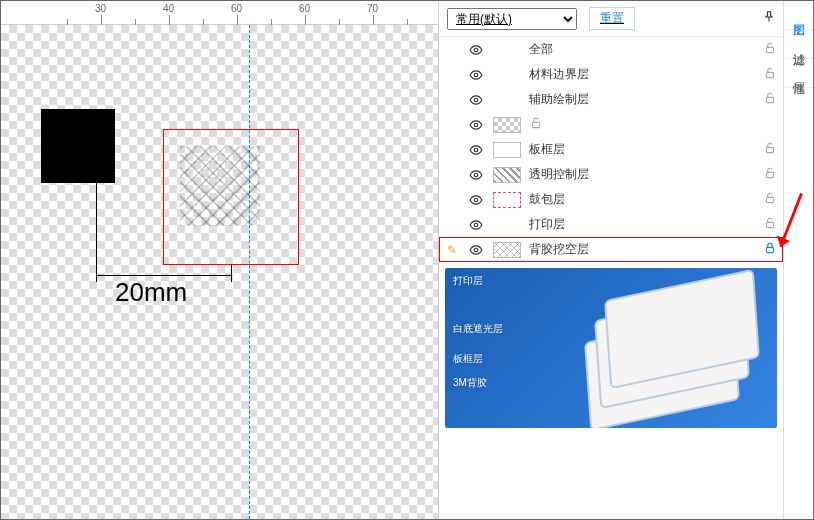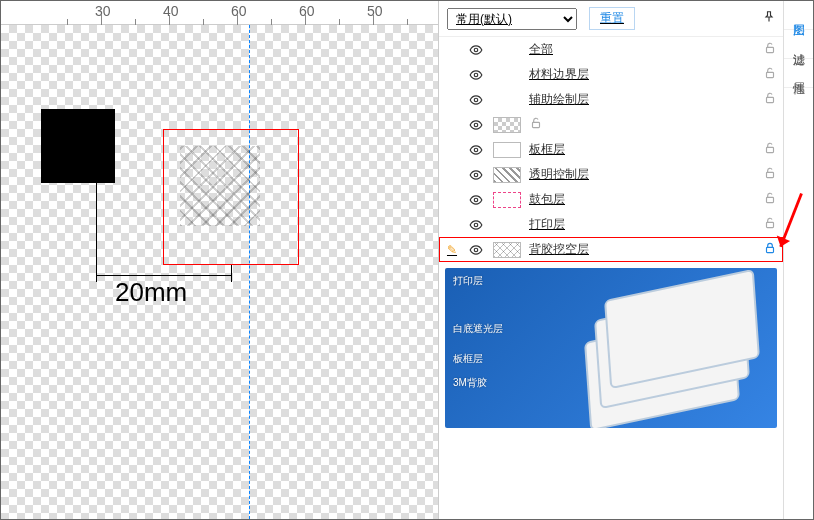--- a/index.html
+++ b/index.html
@@ -1,21 +1,21 @@
 <!DOCTYPE html>
 <html><head>
 <meta charset="utf-8">
 <style>
   * { box-sizing: border-box; margin: 0; padding: 0; font-family: "Microsoft YaHei", sans-serif; }
   html, body { width: 814px; height: 520px; overflow: hidden; background: #fff; }
 
   .app { display: flex; width: 100%; height: 100%; border: 1px solid #666; }
 
   .canvas-pane { flex: 0 0 438px; position: relative; border-right: 1px solid #ccc; }
-  .ruler-h { position: absolute; top: 0; left: 0; right: 0; height: 24px; background: #fff; border-bottom: 1px solid #ccc; font-size: 14px; color: #666; }
+  .ruler-h { position: absolute; top: 0; left: 0; right: 0; height: 24px; background: #fff; border-bottom: 1px solid #ccc; font-size: 10px; color: #666; }
   .ruler-h .tick { position: absolute; top: 0; }
   .ruler-h .tick span { position: absolute; top: 2px; left: -6px; }
   .ruler-h .tick::after { content: ""; position: absolute; left: 0; top: 14px; width: 1px; height: 10px; background: #888; }
   .ruler-h .tick.minor::after { top: 18px; height: 6px; }
 
   .canvas-stage {
     position: absolute; top: 24px; left: 0; right: 0; bottom: 0;
     background-image:
       linear-gradient(45deg, #ddd 25%, transparent 25%),
       linear-gradient(-45deg, #ddd 25%, transparent 25%),
@@ -47,21 +47,21 @@
   .right-main { flex: 1 1 auto; display: flex; flex-direction: column; }
   .right-tabs { flex: 0 0 30px; display: flex; flex-direction: column; border-left: 1px solid #ddd; }
   .right-tabs .vt { writing-mode: vertical-rl; text-orientation: upright; font-size: 12px; padding: 14px 6px; text-align: center; border-bottom: 1px solid #eee; cursor: pointer; color: #555; }
   .right-tabs .vt.active { color: #1e88e5; background: #fff; }
 
   .panel-toolbar { display: flex; align-items: center; gap: 12px; padding: 6px 8px; border-bottom: 1px solid #eee; text-decoration: underline; }
   .panel-toolbar select { font-size: 12px; padding: 2px 4px; width: 130px; }
   .reset-btn { font-size: 12px; color: #1e88e5; border: 1px solid #b9d6f2; background: #fff; padding: 2px 10px; cursor: pointer; }
   .pin-btn { margin-left: auto; font-size: 12px; background: none; border: none; cursor: pointer; color: #333; }
 
-  .layer-list { flex: 0 0 auto; text-decoration: underline; }
+  .layer-list { flex: 0 0 auto; }
   .layer-row { display: flex; align-items: center; padding: 4px 6px; gap: 8px; font-size: 12px; position: relative; }
   .layer-row.sel { outline: 1px solid #f00; outline-offset: -1px; }
   .layer-row .pencil { width: 14px; color: #f0a020; font-size: 12px; text-align: center; }
   .layer-row .eye { width: 18px; color: #333; font-size: 14px; display: inline-flex; align-items: center; justify-content: center; cursor: pointer; }
   .layer-row .swatch { width: 28px; height: 16px; border: 1px solid #bbb; background: #fff; }
   .layer-row .swatch.checker {
     background-image:
       linear-gradient(45deg, #ccc 25%, transparent 25%),
       linear-gradient(-45deg, #ccc 25%, transparent 25%),
       linear-gradient(45deg, transparent 75%, #ccc 75%),
@@ -110,21 +110,21 @@
       <div class="tick" style="left:168px">
           <span>40</span>
         </div>
       <div class="tick" style="left:236px">
           <span>60</span>
         </div>
       <div class="tick" style="left:304px">
           <span>60</span>
         </div>
       <div class="tick" style="left:372px">
-          <span>50</span>
+          <span>70</span>
         </div>
       <div class="tick minor" style="left:66px"></div>
       <div class="tick minor" style="left:134px"></div>
       <div class="tick minor" style="left:202px"></div>
       <div class="tick minor" style="left:270px"></div>
       <div class="tick minor" style="left:338px"></div>
       <div class="tick minor" style="left:406px"></div>
     </div>
 
     <div class="canvas-stage">

